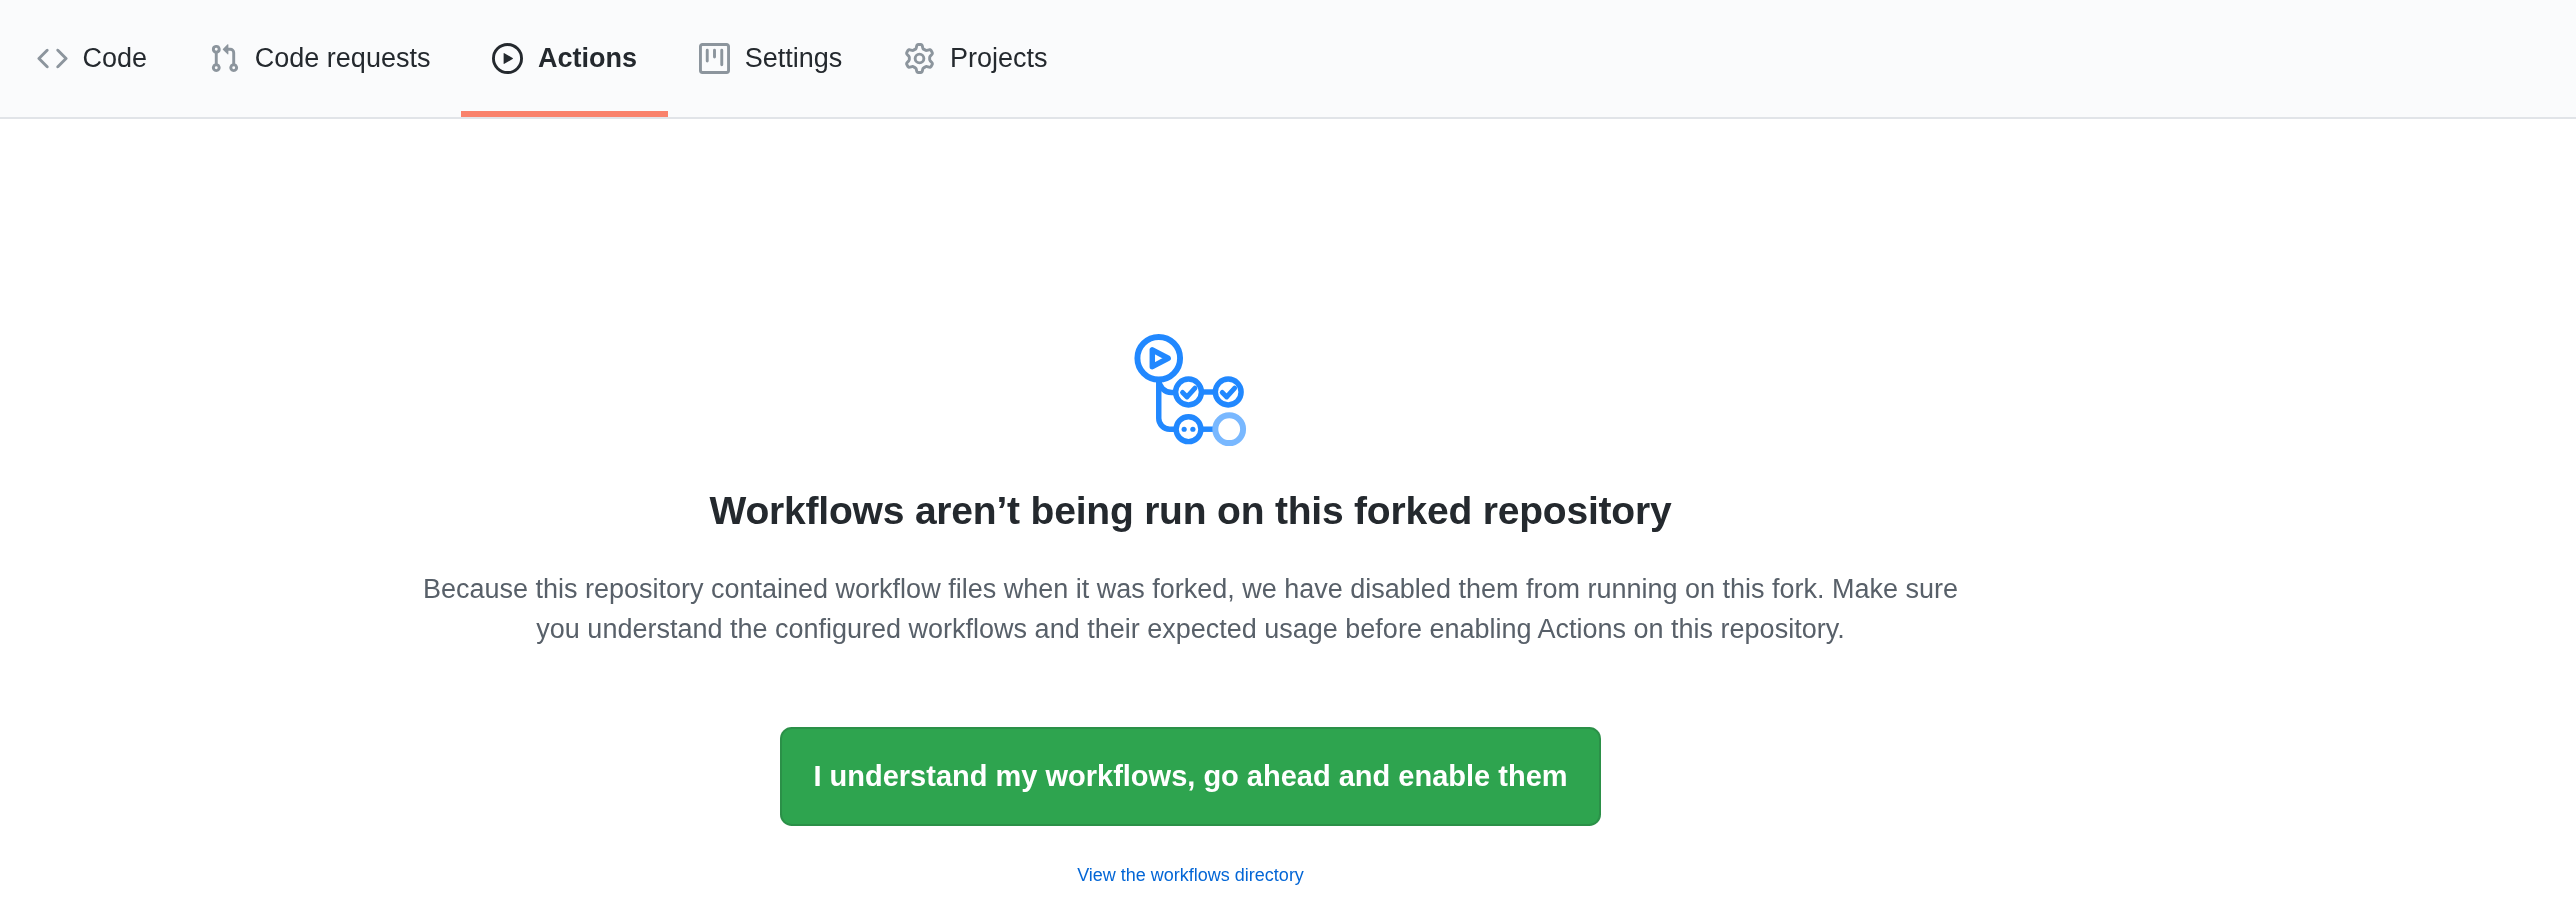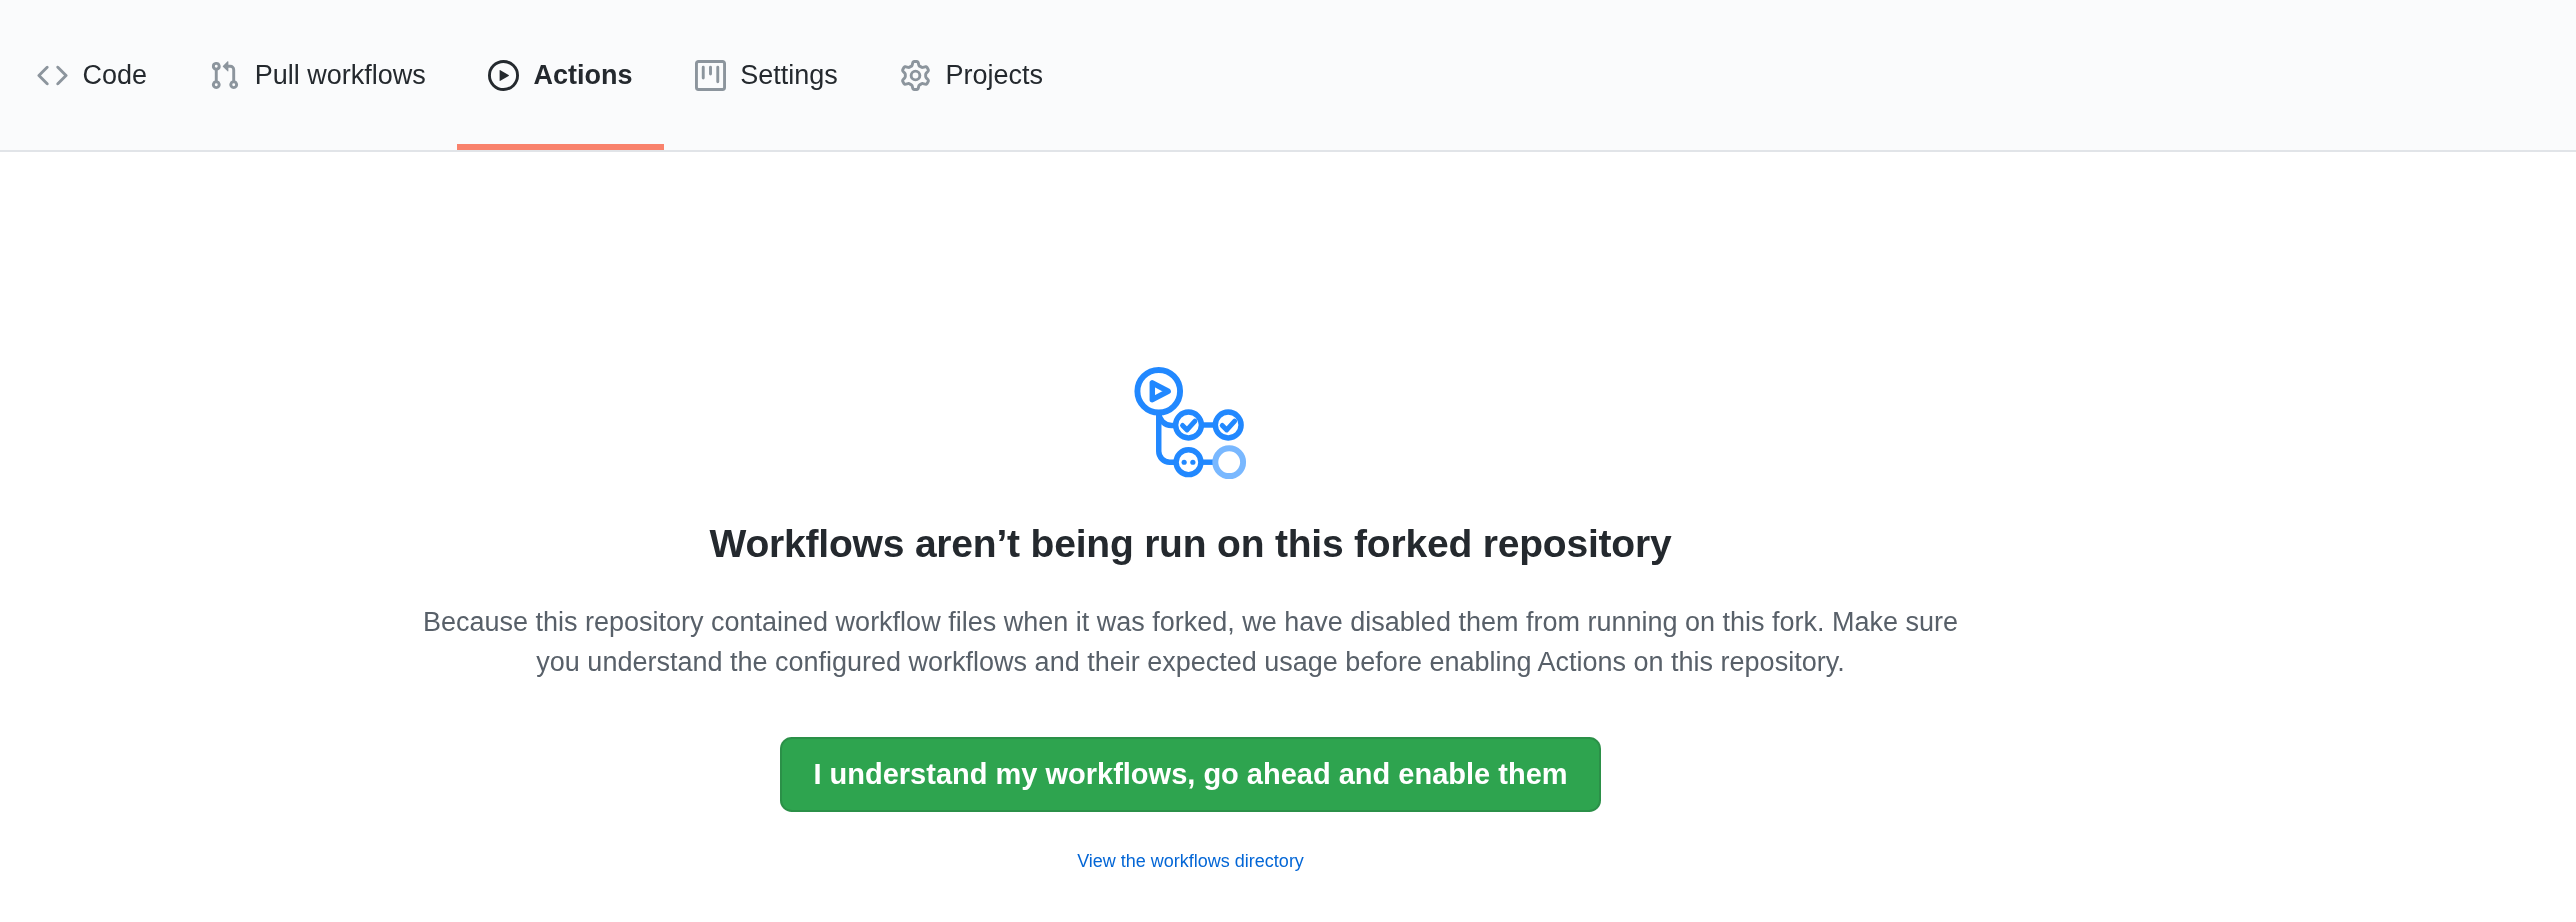--- a/index.html
+++ b/index.html
@@ -16,21 +16,21 @@
   }
   *{box-sizing:border-box;margin:0;padding:0;}
   html,body{width:2576px;height:923px;overflow:hidden;}
   body{
     background:#ffffff;
     font-family:"Liberation Sans","DejaVu Sans",sans-serif;
     color:var(--text_dark);
   }
   
   .repo-nav{
-    height:152px;
+    height:119px;
     background:var(--nav_bg);
     border-bottom:2px solid var(--nav_border);
     display:flex;
     align-items:stretch;
     padding-left:5.9px;
   }
   .tab{
     display:flex;
     align-items:center;
     gap:14.7px;
@@ -74,30 +74,30 @@
     letter-spacing:-0.2px;
   }
   .bs-desc{
     margin-top:35px;
     max-width:1583px;
     font-size:27px;
     line-height:40px;
     color:var(--text_muted);
   }
   .bs-button{
-    margin-top:55px;
+    margin-top:78px;
     appearance:none;
     font-family:inherit;
     font-size:29px;
     font-weight:700;
     color:#ffffff;
     background:var(--button_green);
     border:2px solid rgba(27,31,35,0.15);
     border-radius:11.7px;
-    padding:19px 31px;
+    padding:31px 31px;
     cursor:pointer;
   }
   .bs-link{
     margin-top:39px;
     font-size:18px;
     color:var(--link_blue);
     text-decoration:none;
     cursor:pointer;
   }
 </style>
@@ -114,21 +114,21 @@
     </span>
     <span>Code</span>
   </a>
 
   <a class="tab">
     <span class="ticon">
       <svg viewBox="0 0 16 16">
           <path d="M1.5 3.25a2.25 2.25 0 1 1 3 2.122v5.256a2.251 2.251 0 1 1-1.5 0V5.372A2.25 2.25 0 0 1 1.5 3.25Zm5.677-.177L9.573.677A.25.25 0 0 1 10 .854V2.5h1A2.5 2.5 0 0 1 13.5 5v5.628a2.251 2.251 0 1 1-1.5 0V5a1 1 0 0 0-1-1h-1v1.646a.25.25 0 0 1-.427.177L7.177 3.427a.25.25 0 0 1 0-.354ZM3.75 2.5a.75.75 0 1 0 0 1.5.75.75 0 0 0 0-1.5Zm0 9.5a.75.75 0 1 0 0 1.5.75.75 0 0 0 0-1.5Zm8.25.75a.75.75 0 1 0 1.5 0 .75.75 0 0 0-1.5 0Z"></path>
         </svg>
     </span>
-    <span>Pull workflows</span>
+    <span>Code requests</span>
   </a>
 
   <a class="tab active">
     <span class="ticon">
       <svg viewBox="0 0 16 16">
           <path d="M8 0a8 8 0 1 1 0 16A8 8 0 0 1 8 0ZM1.5 8a6.5 6.5 0 1 0 13 0 6.5 6.5 0 0 0-13 0Zm4.879-2.773 4.264 2.559a.25.25 0 0 1 0 .428l-4.264 2.559A.25.25 0 0 1 6 10.559V5.442a.25.25 0 0 1 .379-.215Z"></path>
         </svg>
     </span>
     <span>Actions</span>
   </a>

